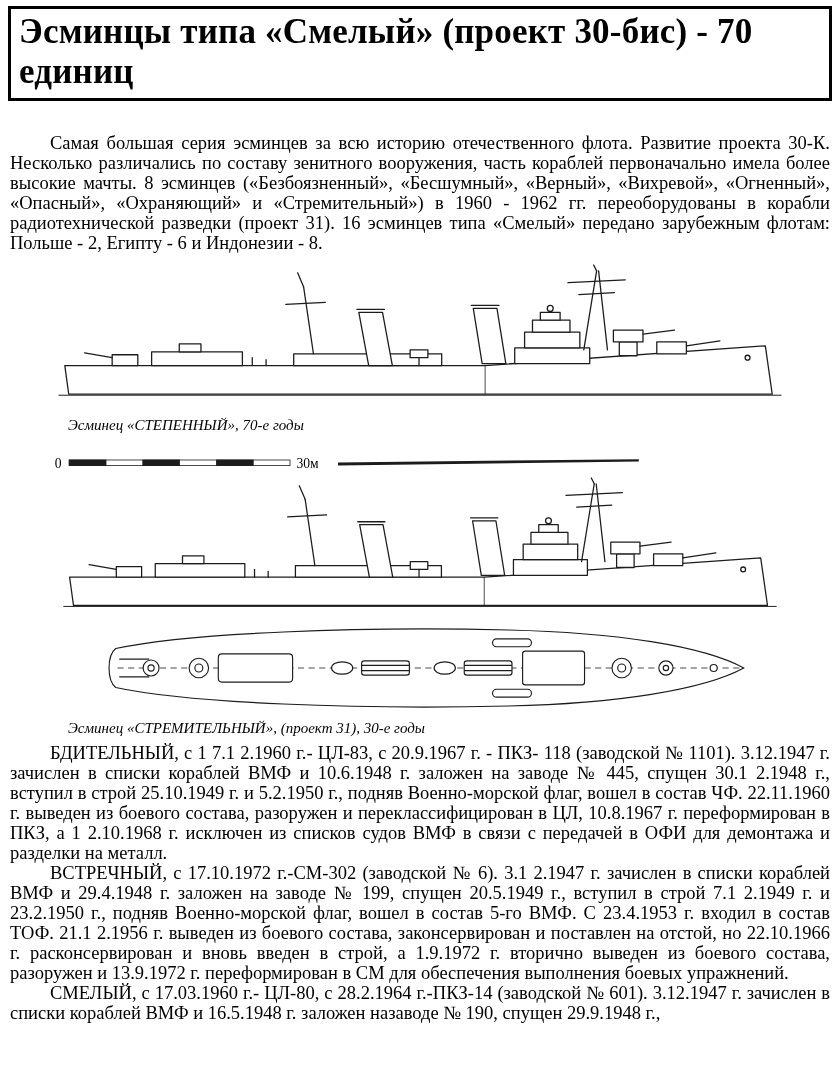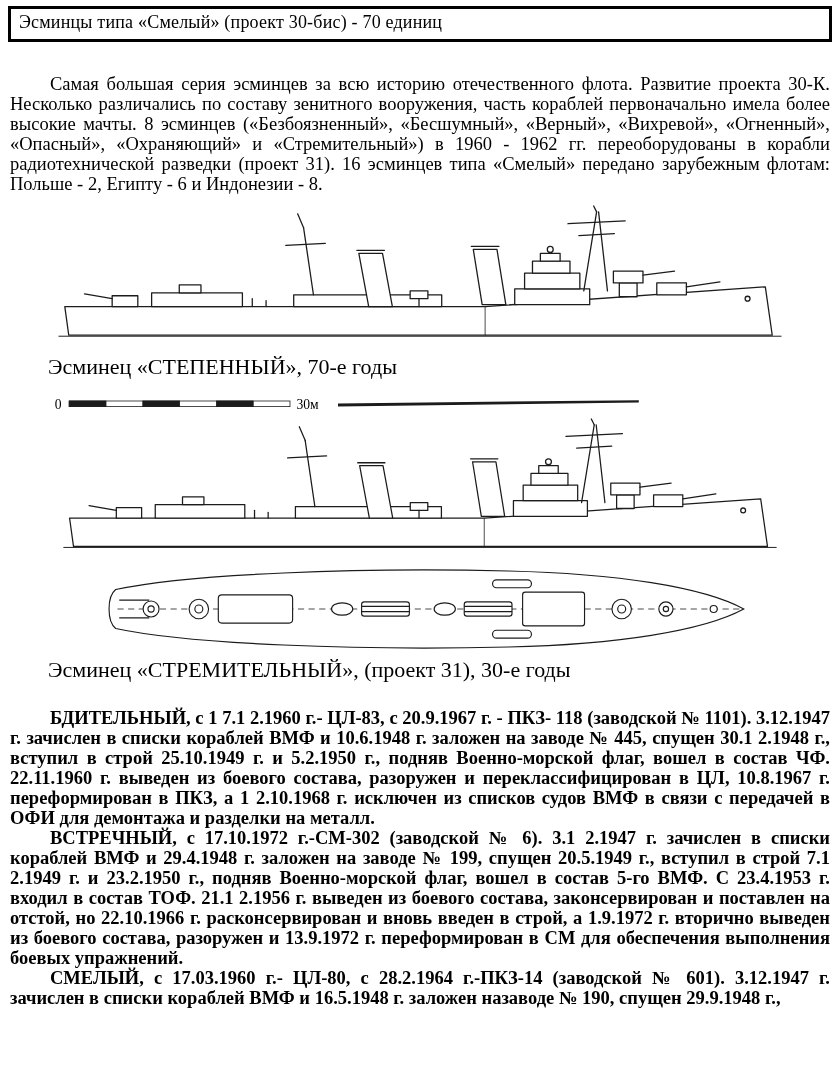--- a/index.html
+++ b/index.html
@@ -8,43 +8,44 @@
     background:#ffffff;color:#000000;
     font-family:"Liberation Serif", serif;
   }
   .page{padding:6px 8px 0 8px;}
   .title-box{
     border:3px solid #000;
     padding:3px 8px 6px 8px;
   }
   .title-box h1{
     margin:0;
-    font-size:18px;
-    font-weight:normal;
+    font-size:35px;
+    font-weight:bold;
     font-family:"Liberation Serif", serif;
     letter-spacing:0.2px;
   }
   .body-text{
     font-size:18.5px;
     line-height:20px;
     text-align:justify;
     text-indent:40px;
     margin:32px 2px 0 2px;
   }
   .ship-para{margin:0 2px;}
   figure{margin:0;padding:0;}
   .figure{margin-top:10px;}
   .figure svg{display:block;margin:0 auto;}
   .fig2{margin-top:14px;}
   .caption{
-    font-size:22px;
+    font-style:italic;
+    font-size:15px;
     line-height:25px;
-    margin:2px 0 0 40px;
+    margin:2px 0 0 60px;
   }
-  .ship-paras{margin-top:26px;font-weight:bold;}
+  .ship-paras{margin-top:2px;}
   svg text{font-family:"Liberation Serif", serif; fill:#000;}
 </style>
 </head>
 <body>
 
 <svg width="0" height="0" style="position:absolute" aria-hidden="true">
   <defs>
     <symbol id="shipProfile" viewBox="0 0 740 150">
       <g fill="none" stroke="#1c1c1c" stroke-width="1.3" stroke-linecap="round" stroke-linejoin="round">
 

